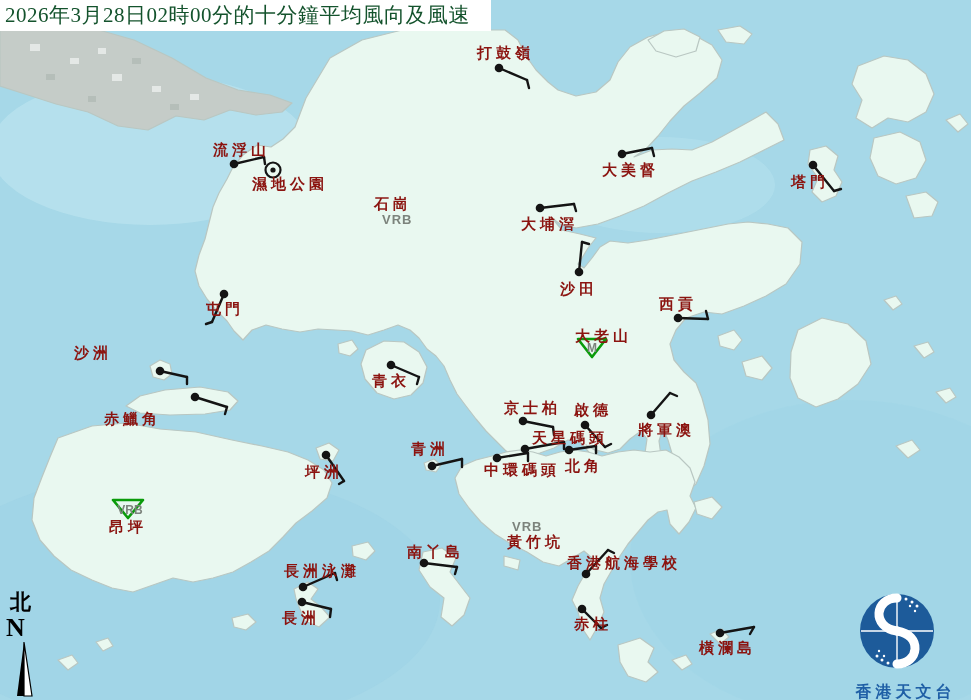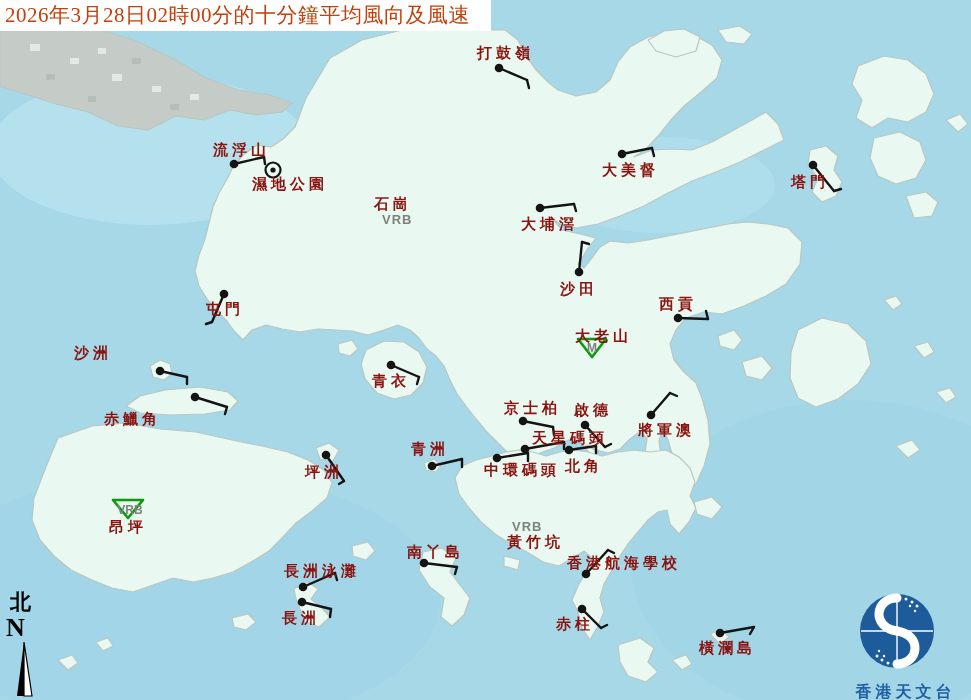--- a/index.html
+++ b/index.html
@@ -1,21 +1,21 @@
 <!DOCTYPE html>
 <html><head>
 <meta charset="utf-8">
 <style>
   html,body{margin:0;padding:0;}
   #stage{position:relative;width:971px;height:700px;overflow:hidden;
          font-family:"Liberation Serif",serif;background:#a6d8e8;}
   #map,#overlay{position:absolute;left:0;top:0;}
   #overlay line{stroke:#141414;stroke-width:2.4;stroke-linecap:round;}
   #title-box{position:absolute;left:0;top:0;width:486px;height:31px;background:#ffffff;
-             color:#c2410c;font-size:21px;line-height:31px;padding-left:5px;letter-spacing:0.5px;
+             color:#14532d;font-size:21px;line-height:31px;padding-left:5px;letter-spacing:0.5px;
              white-space:nowrap;z-index:30;}
   .slabel{position:absolute;color:#8b1410;font-size:15px;font-weight:bold;
           letter-spacing:4px;white-space:nowrap;z-index:20;
           font-family:"Liberation Serif",serif;}
   .vrb{position:absolute;color:#7c837c;font-size:13px;font-weight:bold;
        font-family:"Liberation Sans",sans-serif;letter-spacing:1px;z-index:20;}
   #labels{position:absolute;left:0;top:0;width:100%;height:100%;z-index:20;}
   #north{position:absolute;left:4px;top:588px;z-index:25;width:40px;}
   #north-hanzi{color:#000;font-size:21px;font-weight:bold;margin-left:6px;}
   #north-letter{color:#000;font-size:26px;font-weight:bold;margin-left:2px;line-height:24px;
@@ -259,21 +259,21 @@
       <div class="slabel" style="left: 497px; top: 429px; margin-left: 35px;">天星碼頭</div>
       <div class="slabel" style="left: 484px; top: 461px;">中環碼頭</div>
       <div class="slabel" style="left: 565px; top: 457px;">北角</div>
       <div class="slabel" style="left: 411px; top: 440px;">青洲</div>
       <div class="slabel" style="left: 305px; top: 463px;">坪洲</div>
       <div class="slabel" style="left: 109px; top: 518px;">昂坪</div>
       <div class="slabel" style="left: 507px; top: 533px;">黃竹坑</div>
       <div class="vrb" style="left: 512px; top: 519px;">VRB</div>
       <div class="slabel" style="left: 407px; top: 543px;">南丫島</div>
       <div class="slabel" style="left: 567px; top: 554px;">香港航海學校</div>
-      <div class="slabel" style="left: 556px; top: 615px;">赤柱</div>
+      <div class="slabel" style="left: 574px; top: 615px;">赤柱</div>
       <div class="slabel" style="left: 284px; top: 562px;">長洲泳灘</div>
       <div class="slabel" style="left: 282px; top: 609px;">長洲</div>
       <div class="slabel" style="left: 699px; top: 639px;">橫瀾島</div>
     </div>
 
   <div id="title-box">2026年3月28日02時00分的十分鐘平均風向及風速</div>
 
   <div id="north">
     <div id="north-hanzi">北</div>
     <div id="north-letter">N</div>

